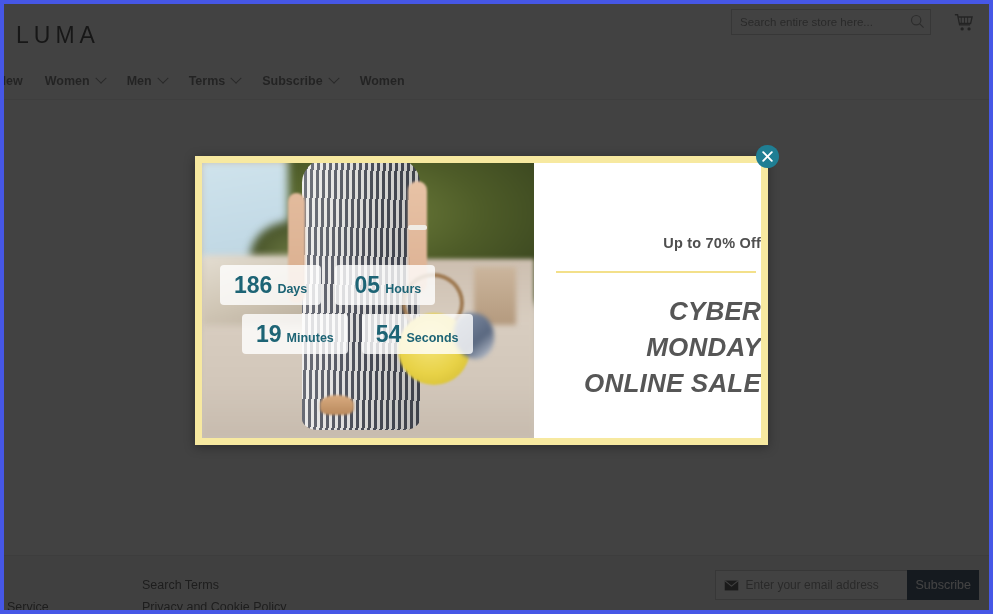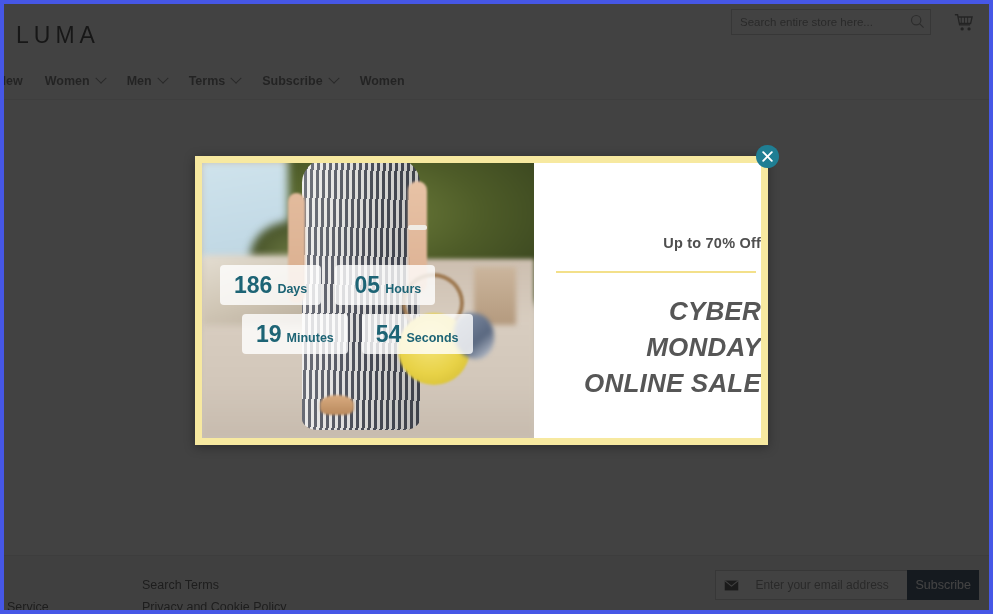--- a/index.html
+++ b/index.html
@@ -162,21 +162,20 @@
   }
   .newsletter-input {
     border: none;
     outline: none;
     height: 26px;
     width: 150px;
     font-size: 12px;
     color: #8b5cf6;
     font-family: "Liberation Sans", sans-serif;
     background: transparent;
-    margin-left: 10px;
   }
   .subscribe-btn {
     height: 30px;
     padding: 0 8px;
     border: none;
     background: #0a2540;
     color: #ffffff;
     font-size: 12.5px;
     font-family: "Liberation Sans", sans-serif;
     cursor: pointer;

